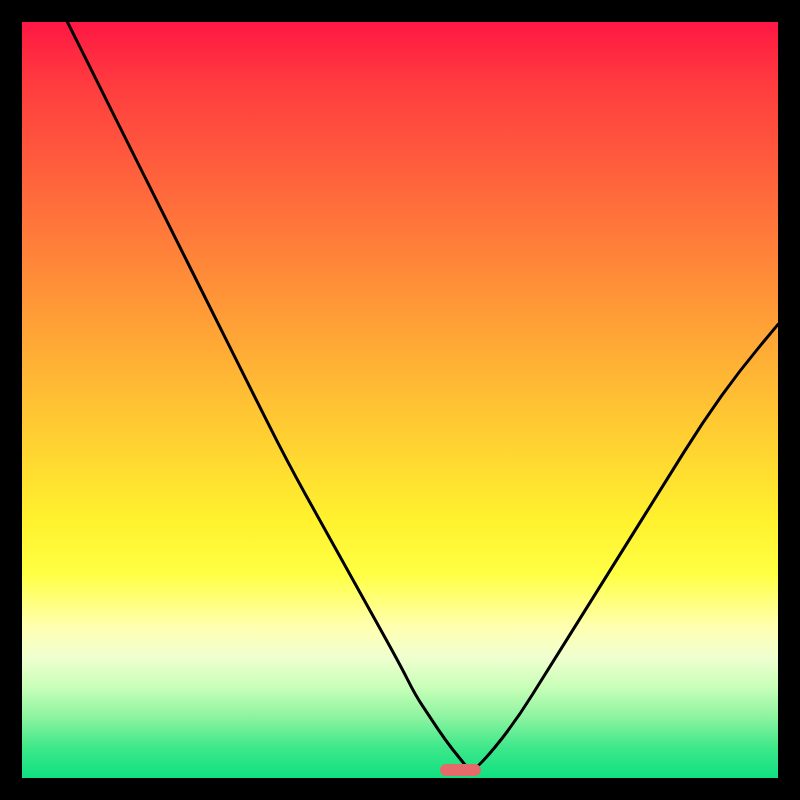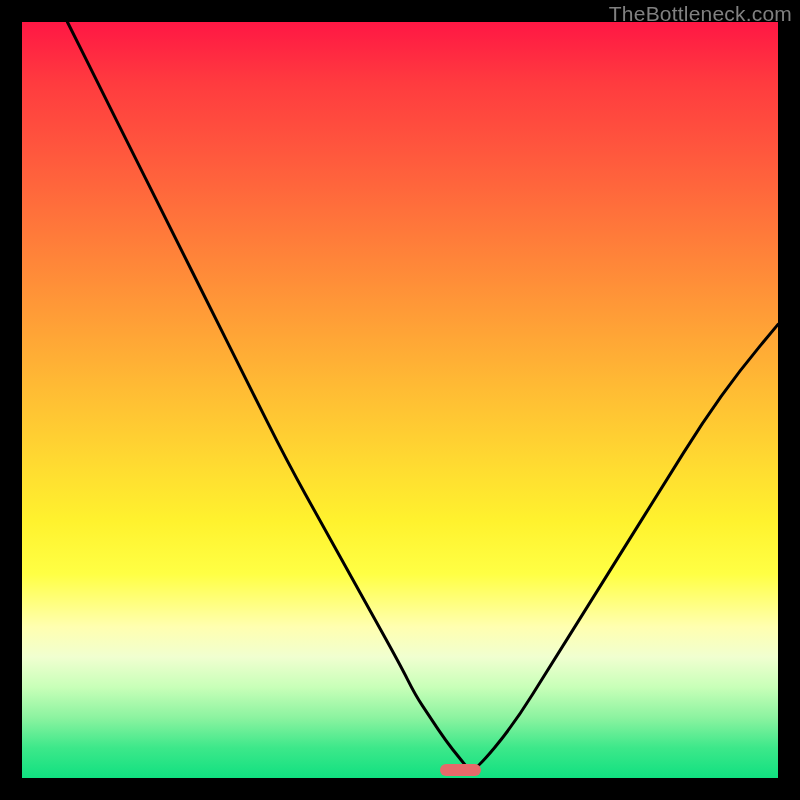--- a/index.html
+++ b/index.html
@@ -72,15 +72,14 @@
 
 <div class="frame">
 
   <div class="plot-area">
     <svg class="curve" viewBox="0 0 756 756" preserveAspectRatio="none">
       <path id="curve-path" d="M 45.4 0.0 Q 45.4 0.0 60.5 30.2 Q 75.6 60.5 94.5 98.3 Q 113.4 136.1 132.3 173.9 Q 151.2 211.7 170.1 249.5 Q 189.0 287.3 207.9 325.1 Q 226.8 362.9 245.7 400.7 Q 264.6 438.5 283.5 472.5 Q 302.4 506.5 321.3 540.5 Q 340.2 574.6 359.1 608.6 Q 378.0 642.6 385.6 657.7 Q 393.1 672.8 400.7 684.2 Q 408.2 695.5 415.8 706.9 Q 423.4 718.2 430.9 727.7 Q 438.5 737.1 442.3 742.0 Q 446.0 746.9 449.8 747.7 Q 453.6 748.4 472.5 725.8 Q 491.4 703.1 510.3 672.8 Q 529.2 642.6 548.1 612.4 Q 567.0 582.1 585.9 551.9 Q 604.8 521.6 623.7 491.4 Q 642.6 461.2 661.5 430.9 Q 680.4 400.7 699.3 374.2 Q 718.2 347.8 737.1 325.1 T 756.0 302.4" stroke="#000" stroke-width="3" fill="none" stroke-linecap="round" stroke-linejoin="round"></path>
     </svg>
     <div class="marker" id="marker" style="left: 417.69px; top: 742.392px; width: 41.58px; height: 12.096px;"></div>
   </div>
 
-  <div class="watermark">TheBottleneck.com</div>
 
 </div>
 
 </body></html>

